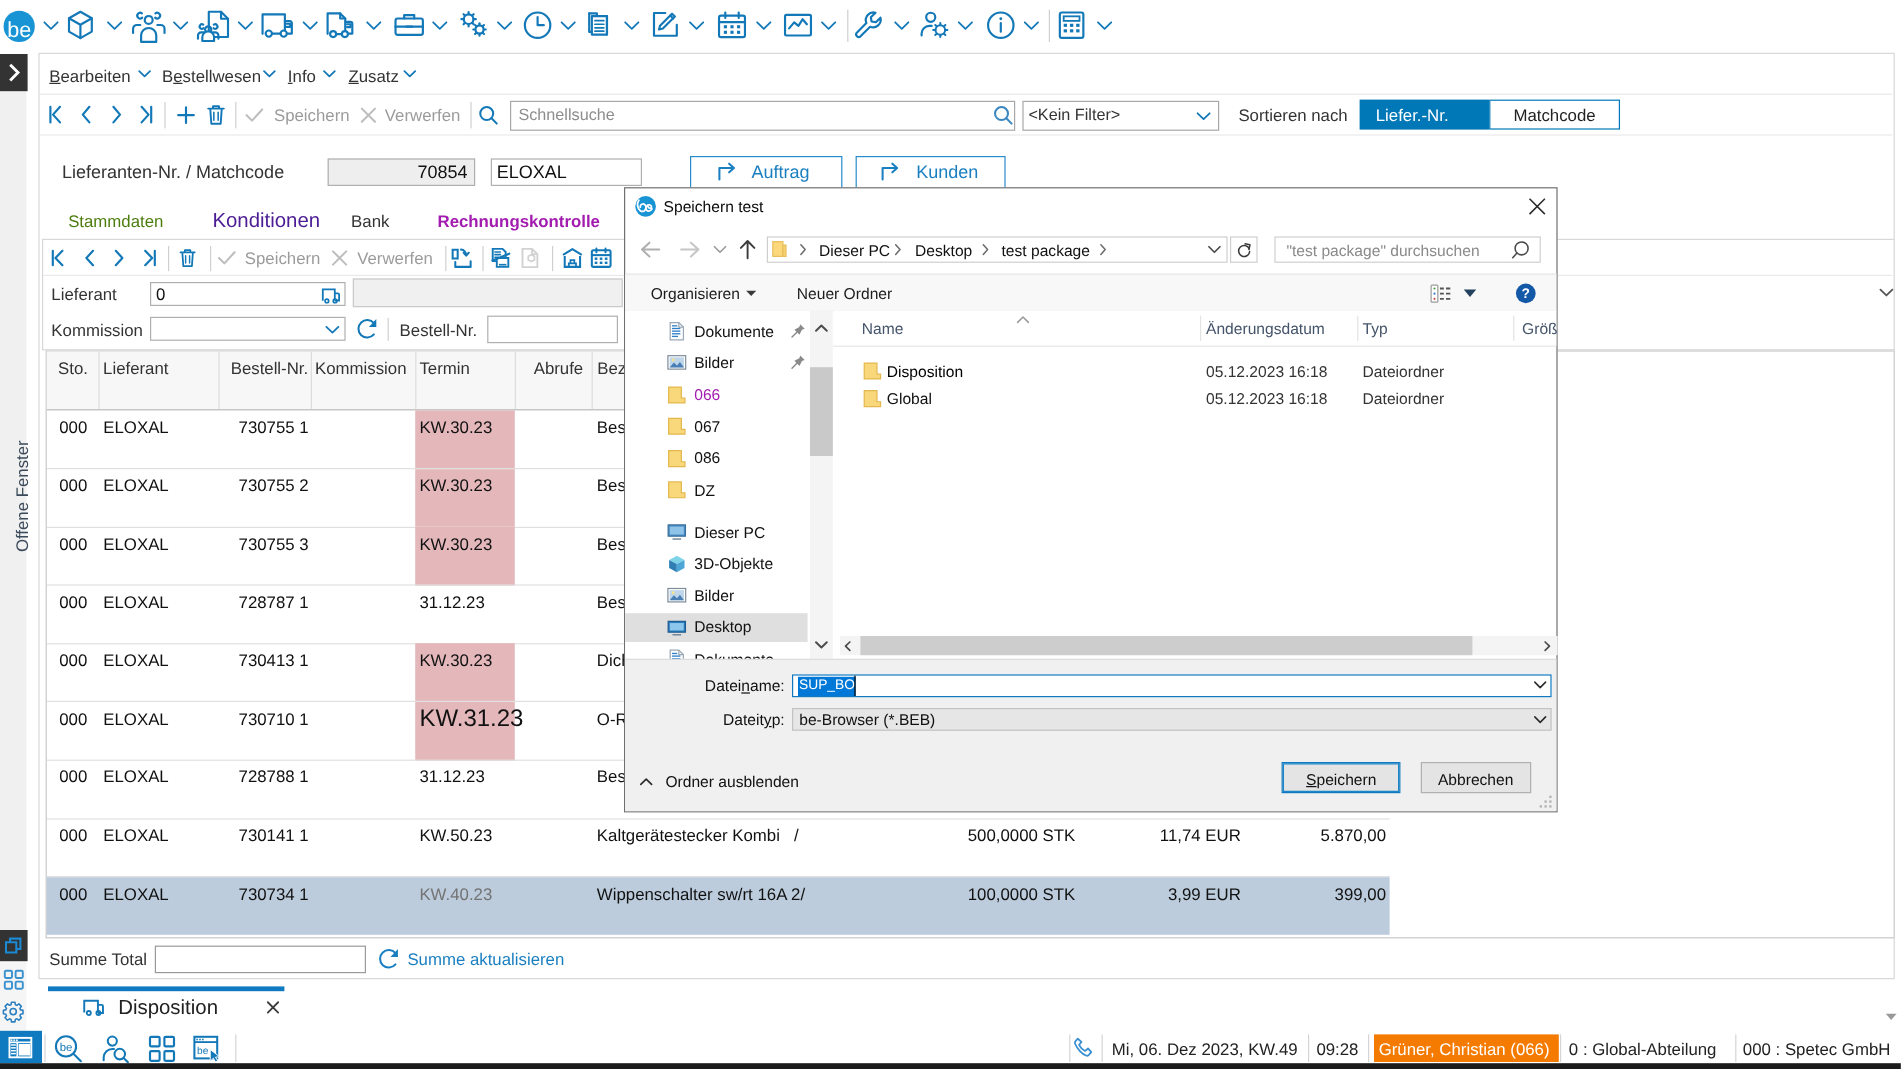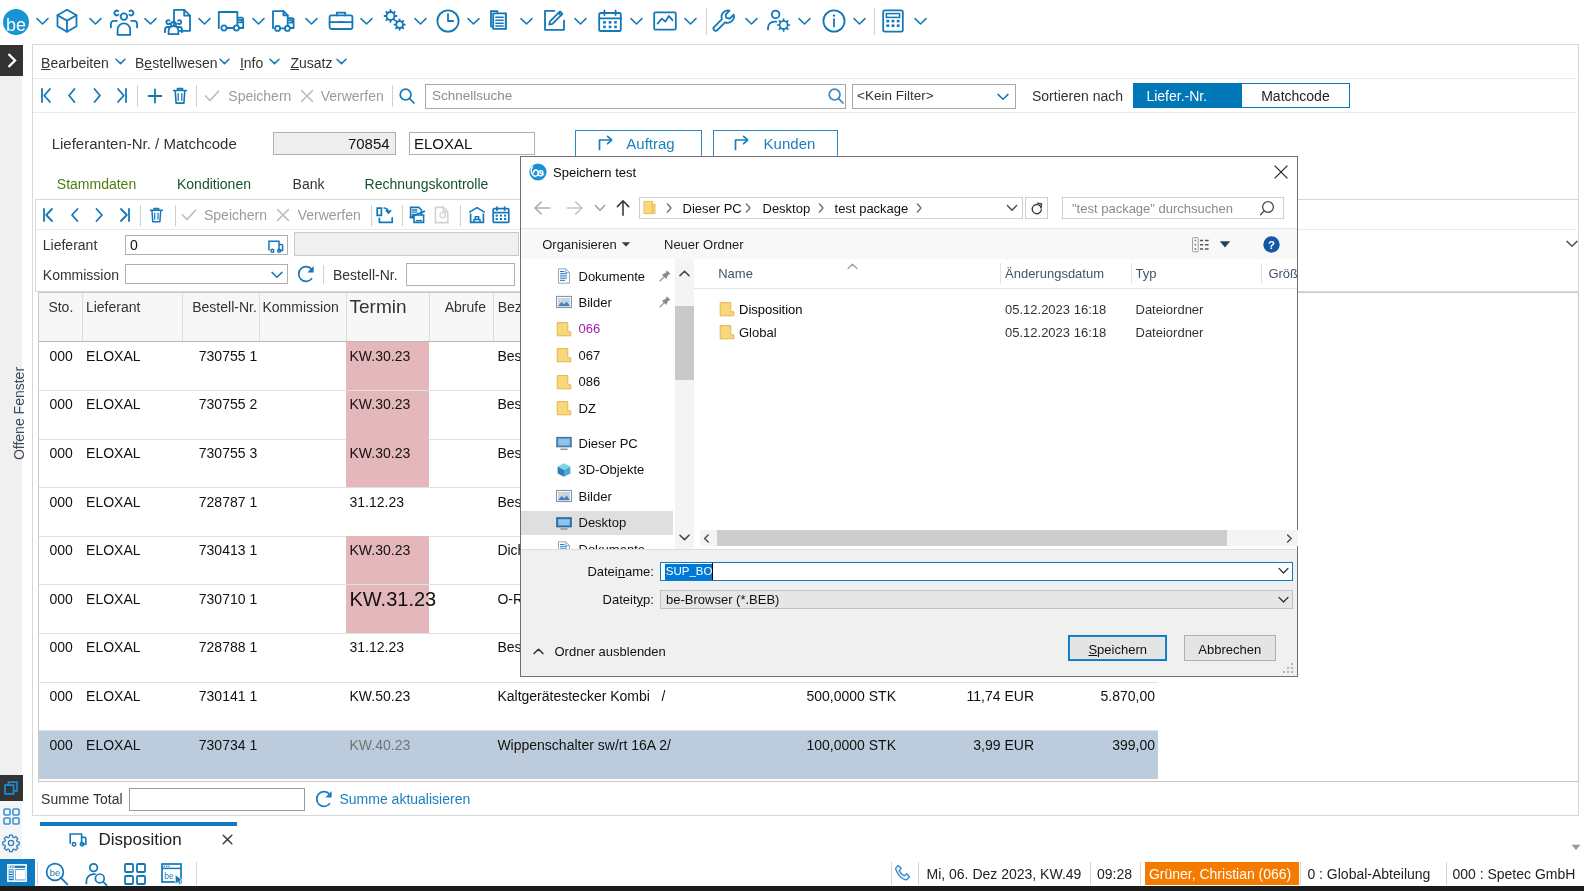--- a/index.html
+++ b/index.html
@@ -310,23 +310,23 @@
     <path d="M9.6 1.4 L13.6 5.0 L9.6 8.6" fill="none" stroke="#1a7fc1" stroke-width="1.7" stroke-linecap="round" stroke-linejoin="round"></path>
   </svg>
 <div class="t" style="left:626.3px;top:133.9px;font-size:15px;line-height:19px;color:#1a7fc1;">Auftrag</div>
 <div class="a" style="left:712.5px;top:129.7px;width:125.9px;height:28px;background:#fff;border:1px solid #2a8bcb;box-sizing:border-box;"></div>
 <svg class="a" style="left:733.8px;top:135.0px;" width="17" height="16" viewBox="0 0 17 16">
     <path d="M1.5 14.5 V5.0 h11.5" fill="none" stroke="#1a7fc1" stroke-width="1.7" stroke-linecap="round" stroke-linejoin="round"></path>
     <path d="M9.6 1.4 L13.6 5.0 L9.6 8.6" fill="none" stroke="#1a7fc1" stroke-width="1.7" stroke-linecap="round" stroke-linejoin="round"></path>
   </svg>
 <div class="t" style="left:763.6px;top:133.9px;font-size:15px;line-height:19px;color:#1a7fc1;">Kunden</div>
 <div class="t" style="left:56.8px;top:175.0px;font-size:14px;line-height:18px;color:#4d7c0f;">Stammdaten</div>
-<div class="t" style="left:177px;top:175.0px;font-size:14px;line-height:18px;color:#14532d;">Konditionen</div>
+<div class="t" style="left:177px;top:175.0px;font-size:17px;line-height:18px;color:#4c1d95;">Konditionen</div>
 <div class="t" style="left:292.6px;top:175.0px;font-size:14px;line-height:18px;color:#333;">Bank</div>
-<div class="t" style="left:364.6px;top:175.0px;font-size:14px;line-height:18px;color:#14532d;">Rechnungskontrolle</div>
+<div class="t" style="left:364.6px;top:175.0px;font-size:14px;line-height:18px;color:#a21caf;font-weight:bold;">Rechnungskontrolle</div>
 <div class="a" style="left:35px;top:199px;width:1544px;height:93px;background:#fff;border:1px solid #d8d8d8;box-sizing:border-box;"></div>
 <div class="a" style="left:36px;top:228.5px;width:1541px;height:1px;background:#e9e9e9;"></div>
 <svg class="a" style="left:42.4px;top:208.2px;" width="12" height="14" viewBox="0 0 12 14">
     <path d="M2 1 V13" stroke="#1378b8" stroke-width="1.8" stroke-linecap="round"></path>
     <path d="M10 1 L4.2 7.0 L10 13" fill="none" stroke="#1378b8" stroke-width="1.8" stroke-linecap="round" stroke-linejoin="round"></path>
   </svg>
 <svg class="a" style="left:69.2px;top:208.2px;" width="12" height="14" viewBox="0 0 12 14">
     <path d="M8.5 1 L3 7.0 L8.5 13" fill="none" stroke="#1378b8" stroke-width="1.8" stroke-linecap="round" stroke-linejoin="round"></path>
   </svg>
 <svg class="a" style="left:93.3px;top:208.2px;" width="12" height="14" viewBox="0 0 12 14">
@@ -420,21 +420,21 @@
 <div class="a" style="left:81.9px;top:293px;width:1px;height:47.5px;background:#dcdcdc;"></div>
 <div class="a" style="left:182.2px;top:293px;width:1px;height:47.5px;background:#dcdcdc;"></div>
 <div class="a" style="left:259.2px;top:293px;width:1px;height:47.5px;background:#dcdcdc;"></div>
 <div class="a" style="left:346.2px;top:293px;width:1px;height:47.5px;background:#dcdcdc;"></div>
 <div class="a" style="left:428.8px;top:293px;width:1px;height:47.5px;background:#dcdcdc;"></div>
 <div class="a" style="left:493.4px;top:293px;width:1px;height:47.5px;background:#dcdcdc;"></div>
 <div class="t" style="left:48.4px;top:297.8px;font-size:14px;line-height:18px;color:#333;">Sto.</div>
 <div class="t" style="left:85.9px;top:297.8px;font-size:14px;line-height:18px;color:#333;">Lieferant</div>
 <div class="t" style="left:-143.2px;top:297.8px;width:400px;text-align:right;font-size:14px;line-height:18px;color:#333;">Bestell-Nr.</div>
 <div class="t" style="left:262.5px;top:297.8px;font-size:14px;line-height:18px;color:#333;">Kommission</div>
-<div class="t" style="left:349.5px;top:297.8px;font-size:19px;line-height:18px;color:#333;">Termin</div>
+<div class="t" style="left:349.5px;top:297.8px;font-size:14px;line-height:18px;color:#333;">Termin</div>
 <div class="t" style="left:86px;top:297.8px;width:400px;text-align:right;font-size:14px;line-height:18px;color:#333;">Abrufe</div>
 <div class="t" style="left:497.7px;top:297.8px;font-size:14px;line-height:18px;color:#333;">Bezeichnung</div>
 <div class="a" style="left:346.2px;top:342.0px;width:82.6px;height:48.6px;background:#e4b8bb;"></div>
 <div class="t" style="left:49.4px;top:346.8px;font-size:14px;line-height:18px;color:#111;">000</div>
 <div class="t" style="left:86.1px;top:346.8px;font-size:14px;line-height:18px;color:#111;">ELOXAL</div>
 <div class="t" style="left:-142.8px;top:346.8px;width:400px;text-align:right;font-size:14px;line-height:18px;color:#111;">730755 1</div>
 <div class="t" style="left:349.5px;top:346.8px;font-size:14px;line-height:18px;color:#111;">KW.30.23</div>
 <div class="t" style="left:497.4px;top:346.8px;font-size:14px;line-height:18px;color:#111;">Bestellung</div>
 <div class="a" style="left:39px;top:390.0px;width:1119px;height:1px;background:#e0e0e0;"></div>
 <div class="a" style="left:346.2px;top:390.6px;width:82.6px;height:48.6px;background:#e4b8bb;"></div>

